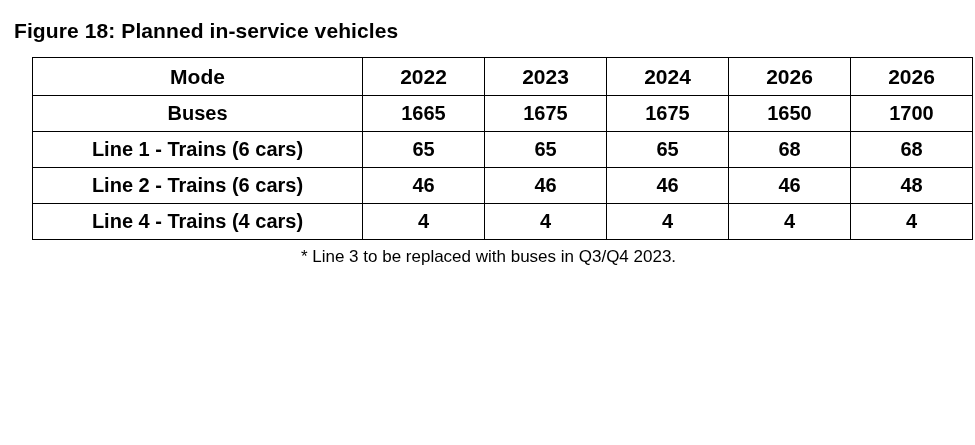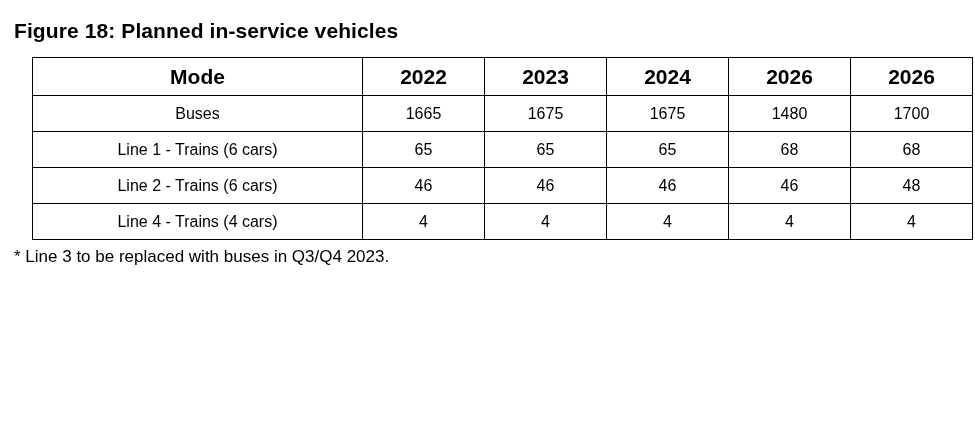--- a/index.html
+++ b/index.html
@@ -32,37 +32,39 @@
     border-collapse: collapse;
     width: 940px;
     table-layout: fixed;
     margin-left: 20px;
   }
   table.vehicle-table th,
   table.vehicle-table td {
     border: 1.6px solid #000000;
     text-align: center;
     vertical-align: middle;
-    font-size: 16px;
+    font-size: 20px;
     height: 36px;
     padding: 0 4px;
     box-sizing: border-box;
     background: #ffffff;
+    font-weight: bold;
   }
   table.vehicle-table thead th {
     font-weight: bold;
     font-size: 21px;
     height: 38px;
   }
   col.mode-col { width: 330px; }
   col.year-col { width: 122px; }
   .footnote {
     font-size: 17px;
     margin: 6px 0 0 2px;
     line-height: 1.25;
+    text-align: center;
   }
 </style>
 </head>
 <body>
 
 <div class="page">
 
   <div class="figure-title">Figure 18: Planned in-service vehicles</div>
 
   <table class="vehicle-table">
@@ -83,21 +85,21 @@
         <th>2026</th>
         <th>2026</th>
       </tr>
     </thead>
     <tbody>
       <tr>
         <td>Buses</td>
         <td>1665</td>
         <td>1675</td>
         <td>1675</td>
-        <td>1480</td>
+        <td>1650</td>
         <td>1700</td>
       </tr>
       <tr>
         <td>Line 1 - Trains (6 cars)</td>
         <td>65</td>
         <td>65</td>
         <td>65</td>
         <td>68</td>
         <td>68</td>
       </tr>

